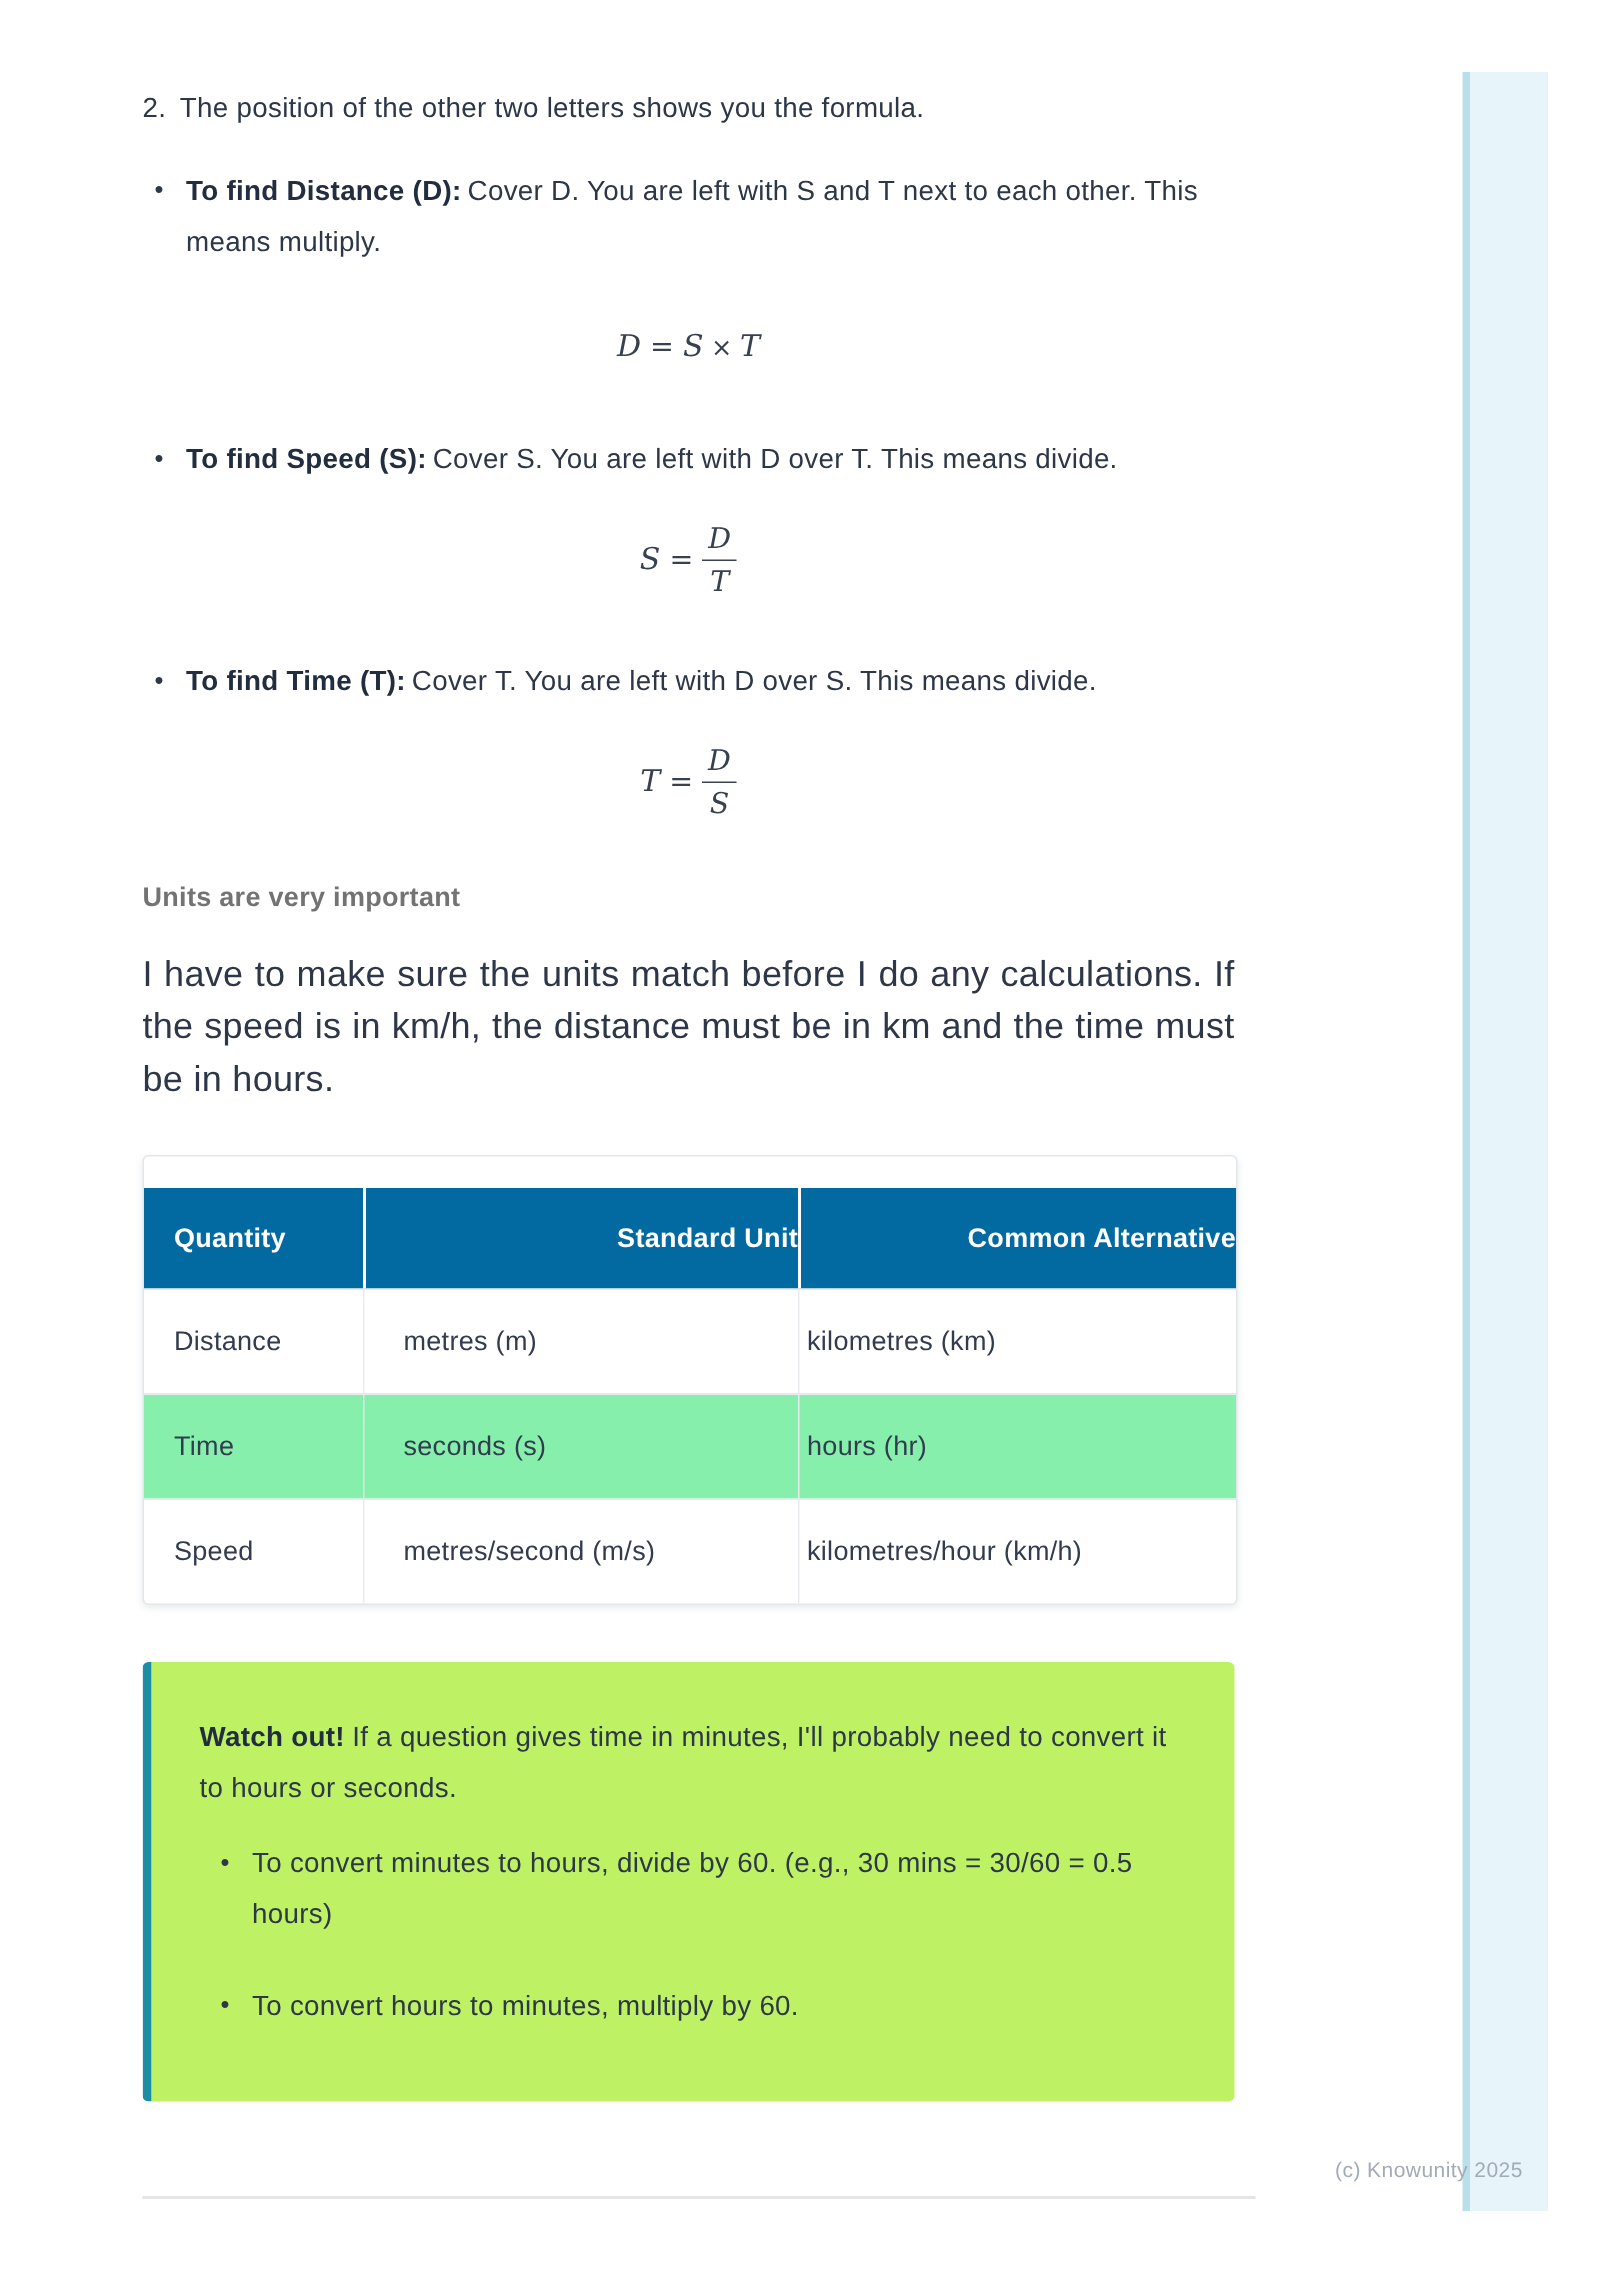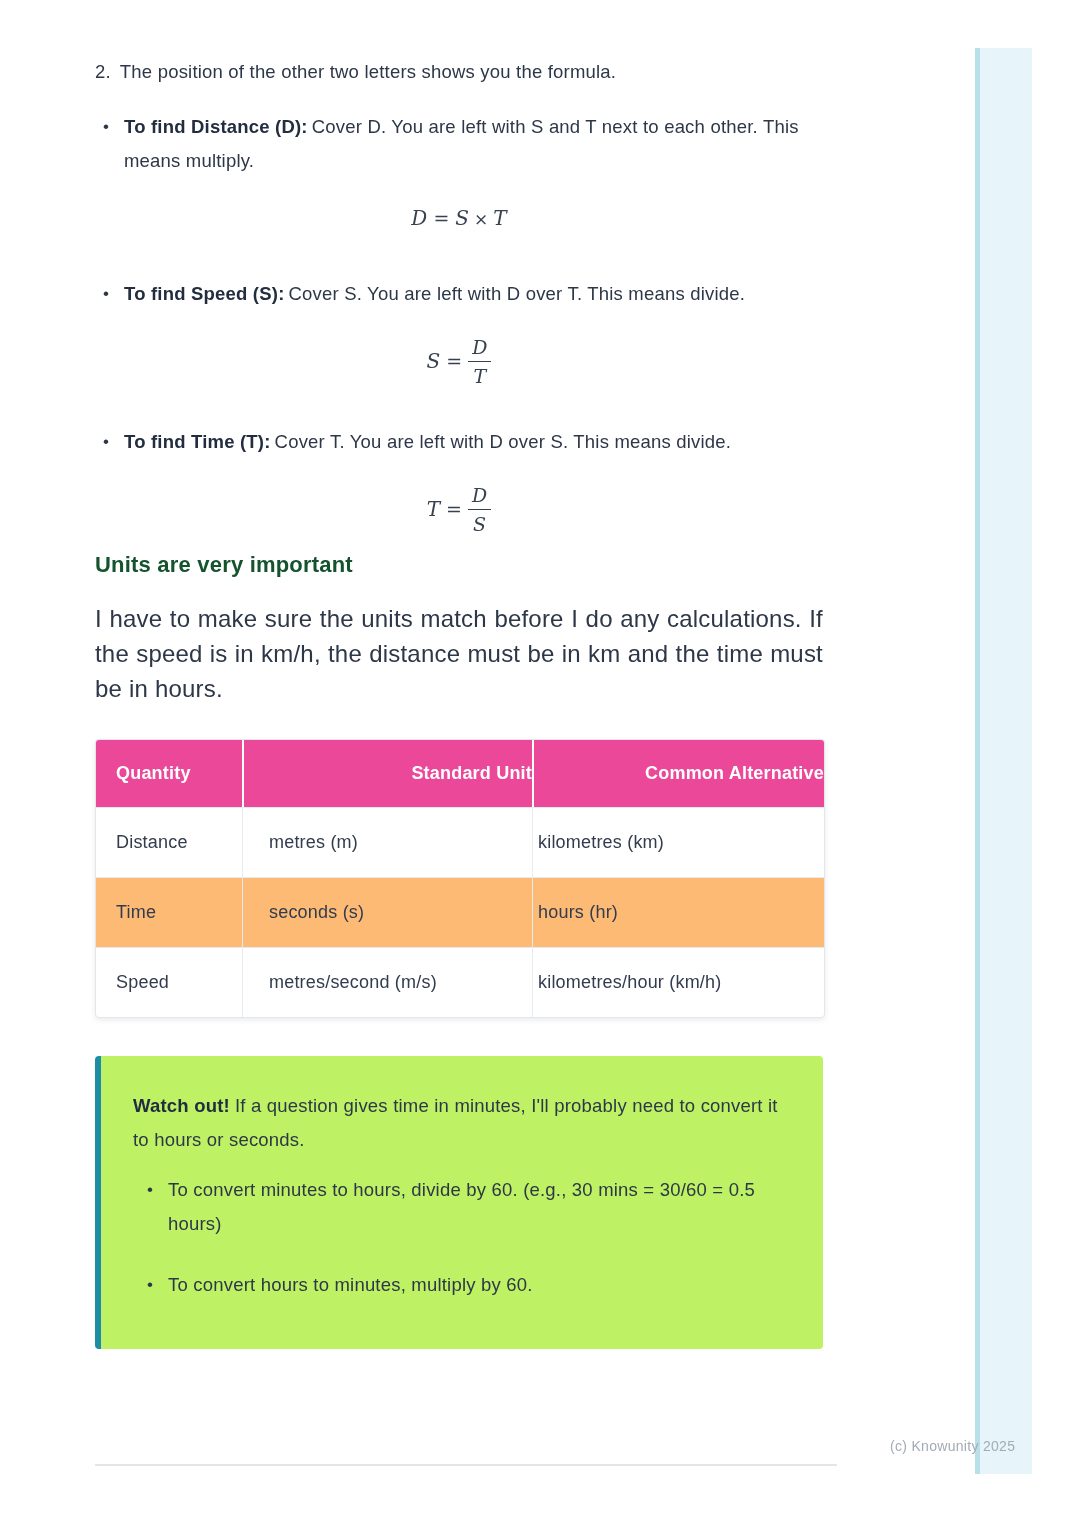--- a/index.html
+++ b/index.html
@@ -43,39 +43,39 @@
   .b2 { margin-top:47px; }
   .b3 { margin-top:39px; }
   
   .formula {
     text-align:center;
     font-family:"DejaVu Serif", serif;
     color:#38414f;
     font-size:20px;
   }
   .formula var { font-style:italic; font-family:"DejaVu Serif", serif; }
-  .f-inline { margin-top:28px; }
+  .f-inline { margin-top:40px; }
   .f-frac  { margin-top:27px; }
   .f-eq { padding:0 6px; font-size:19px; }
   .f-op { padding:0 5px; font-size:17px; }
   .frac {
     display:inline-block;
     vertical-align:middle;
     text-align:center;
     font-size:19px;
     line-height:1;
   }
   .frac .fnum { display:block; padding:0 4px 4px; border-bottom:1.6px solid #38414f; }
   .frac .fden { display:block; padding:5px 4px 0; }
   
   .sec-heading {
-    margin-top:18px;
-    font-size:22px;
+    margin-top:42px;
+    font-size:18px;
     font-weight:700;
-    color:#14532d;
+    color:#737373;
     letter-spacing:.2px;
   }
   .sec-para {
     margin-top:23px;
     font-size:24px;
     line-height:35px;
     letter-spacing:.2px;
     text-align:justify;
   }
   
@@ -83,39 +83,40 @@
     margin-top:33px;
     width:730px;
     border:1px solid #e3e7eb;
     border-radius:4px;
     overflow:hidden;
     box-shadow:0 2px 5px rgba(40,60,80,.10);
     background:#fff;
   }
   .t-row { display:grid; grid-template-columns:146px 290px 292px; }
   .t-head .t-cell {
-    background:#ec4899;
+    background:#0369a1;
     color:#ffffff;
     font-weight:700;
     font-size:18px;
     padding:23px 0 23px 20px;
     letter-spacing:.2px;
+    margin-top:21px;
   }
   .t-head .t-cell + .t-cell { border-left:2px solid #ffffff; padding-left:26px;text-align:right; }
   .t-head .t-cell:last-child { padding-left:6px; }
   .t-body .t-cell {
     font-size:18px;
     color:#323c4e;
     padding:24px 0 24px 20px;
     border-top:1px solid #e8ebee;
     letter-spacing:.2px;
   }
   .t-body .t-cell + .t-cell { border-left:1px solid #e8ebee; padding-left:26px; }
   .t-body .t-cell:last-child { padding-left:5px; }
-  .t-body.alt .t-cell { background:#fdba74; }
+  .t-body.alt .t-cell { background:#86efac; }
   
   .callout {
     margin-top:38px;
     background:#bef264;
     border-left:6px solid #1d8da6;
     border-radius:4px;
     padding:33px 36px 47px 32px;
   }
   .callout .c-lead {
     font-size:18.5px;

